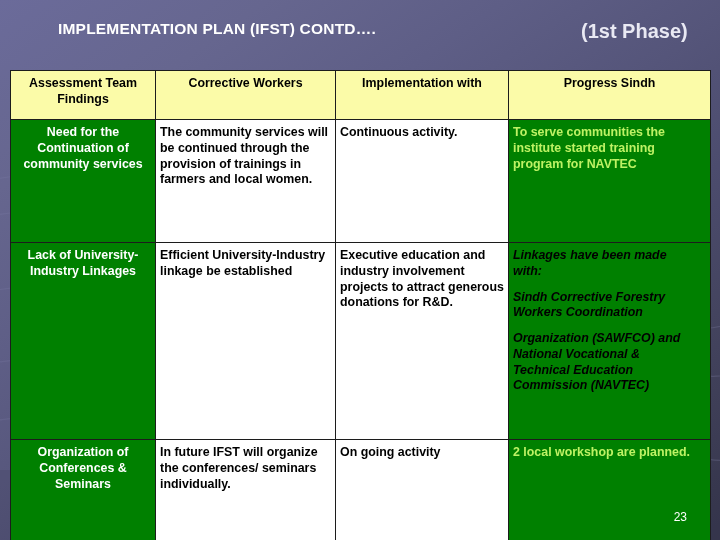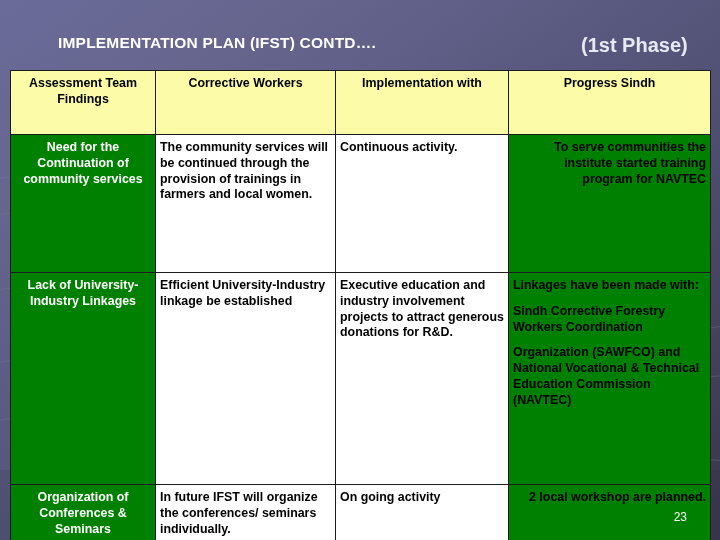--- a/index.html
+++ b/index.html
@@ -34,21 +34,21 @@
     position: absolute;
     inset: 0;
     pointer-events: none;
     opacity: .5;
   }
 
   
   .title-bar {
     position: absolute;
     left: 0;
-    top: 34px;
+    top: 20px;
     width: 720px;
     height: 30px;
   }
   .title-main {
     position: absolute;
     left: 58px;
     top: 0;
     font-size: 15.5px;
     font-weight: bold;
     color: #ffffff;
@@ -70,21 +70,21 @@
     position: absolute;
     left: 10px;
     top: 70px;
     width: 700px;
     border-collapse: collapse;
     table-layout: fixed;
   }
   .tbl td, .tbl th {
     border: 1px solid #1c1c1c;
     vertical-align: top;
-    padding: 5px 4px 18px 4px;
+    padding: 5px 4px 3px 4px;
     font-size: 12.4px;
     font-weight: bold;
     line-height: 1.27;
   }
 
   
   .c1 { width: 145px; }
   .c2 { width: 180px; }
   .c3 { width: 173px; }
   .c4 { width: 202px; }
@@ -101,40 +101,40 @@
   }
 
   
   .green-white {
     background: #008000;
     color: #ffffff;
     text-align: center;
   }
   .green-black {
     background: #008000;
-    color: #000000;
-    text-align: right;
+    color: #bef264;
+    text-align: left;
   }
   .green-black-left {
     background: #008000;
     color: #000000;
     text-align: left;
     padding-left: 7px;
   }
   .white-black {
     background: #ffffff;
     color: #000000;
     text-align: left;
   }
 
   .r1 td { height: 114px; }
   .r2 td { height: 188px; }
   .r3 td { height: 98px; }
 
-  .para { margin: 0 0 10px 0; }
+  .para { margin: 0 16px 10px 0; font-style: italic; }
   .para:last-child { margin-bottom: 0; }
   .para.tight { margin-bottom: 0; }
 
   
   .page-num {
     position: absolute;
     right: 33px;
     bottom: 16px;
     font-size: 12px;
     font-weight: normal;

